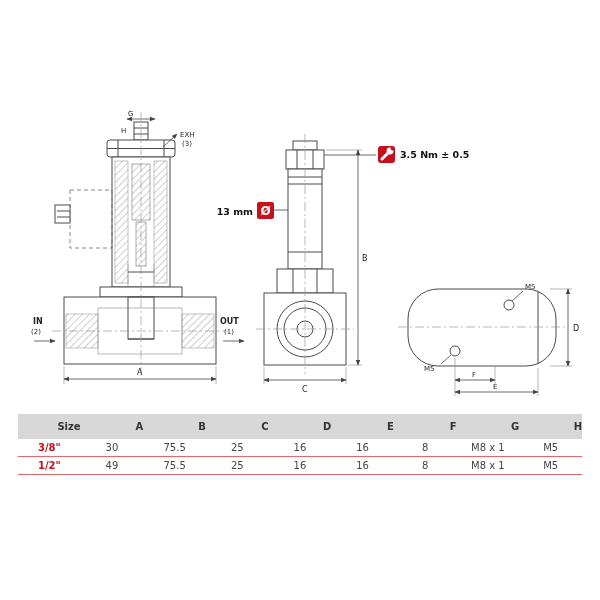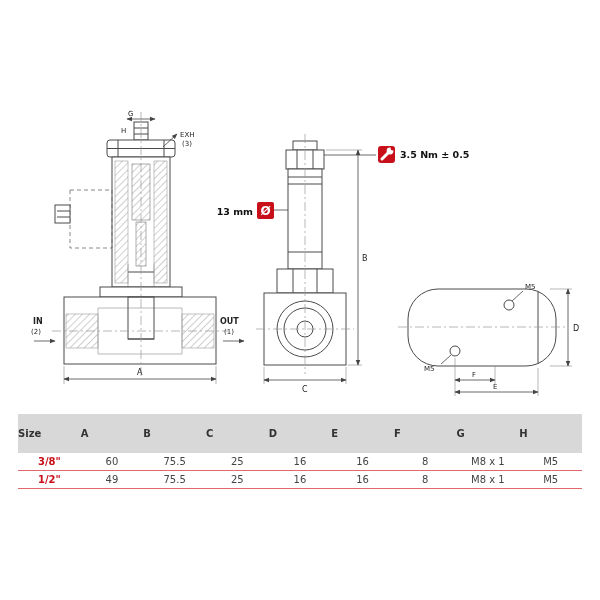--- a/index.html
+++ b/index.html
@@ -23,21 +23,21 @@
   .note { font-size: 9.5px; font-weight: bold; fill: #111; }
   .osym { font-size: 12px; font-weight: bold; fill: #fff; }
 
   
   .dim-table {
     position: absolute; left: 18px; top: 414px; width: 564px;
     border-collapse: collapse; table-layout: fixed;
   }
   .dim-table th {
     background: #d8d8d8; color: #333; font-size: 10px; font-weight: bold;
-    text-align: left; padding: 14px 0;
+    text-align: right; padding: 7px 0;
   }
   .dim-table td {
     background: #fff; color: #444; font-size: 10px; text-align: center;
     padding: 3px 0; border-bottom: 1px solid #e2686d;
   }
   .dim-table td.size { color: #c8101a; font-weight: bold; }
 </style>
 </head>
 <body>
 
@@ -202,21 +202,21 @@
       <th>D</th>
       <th>E</th>
       <th>F</th>
       <th>G</th>
       <th>H</th>
     </tr>
   </thead>
   <tbody>
     <tr>
       <td class="size">3/8"</td>
-      <td>60</td>
+      <td>30</td>
       <td>75.5</td>
       <td>25</td>
       <td>16</td>
       <td>16</td>
       <td>8</td>
       <td>M8 x 1</td>
       <td>M5</td>
     </tr>
     <tr>
       <td class="size">1/2"</td>

